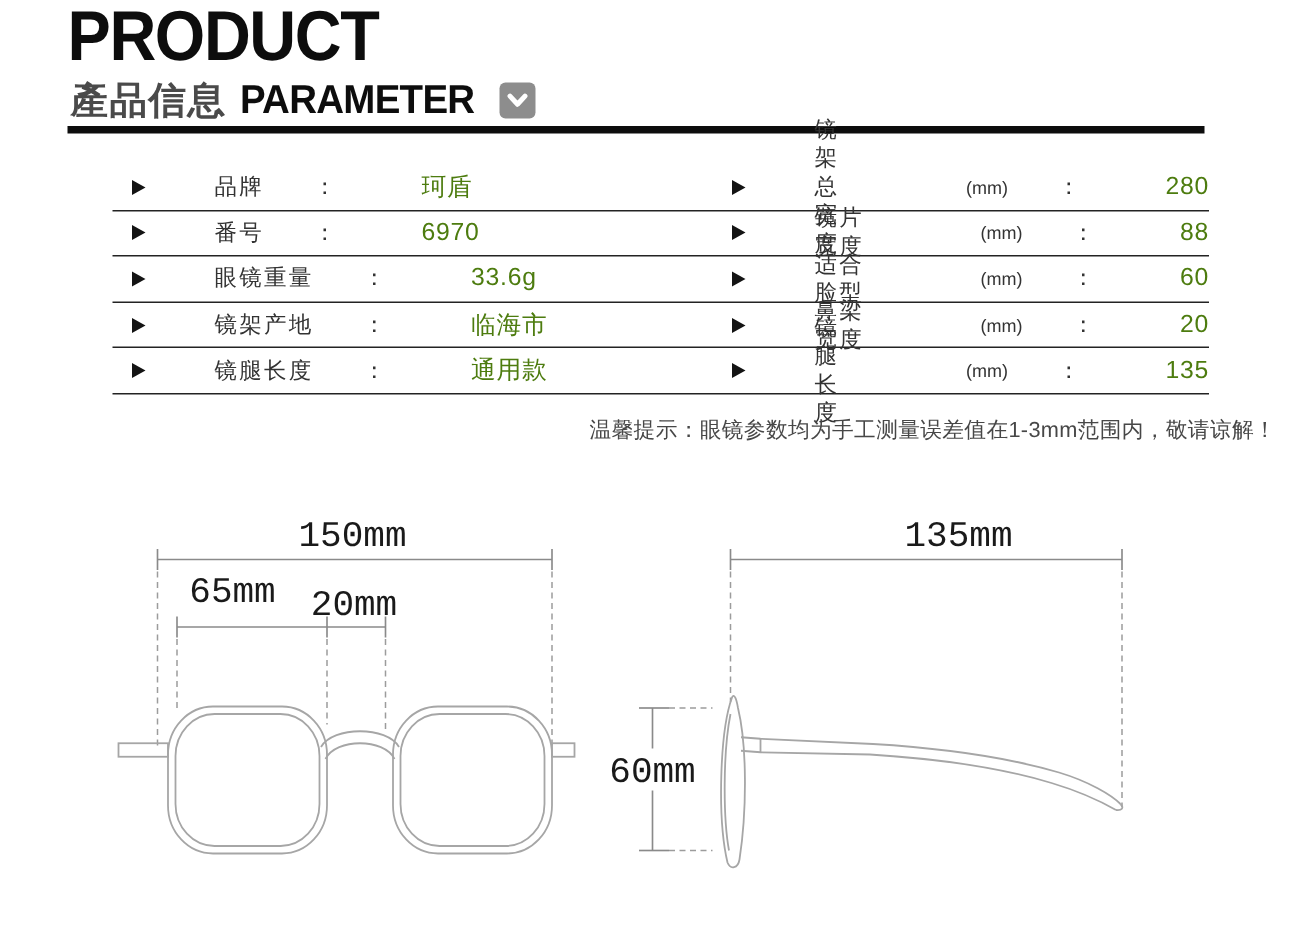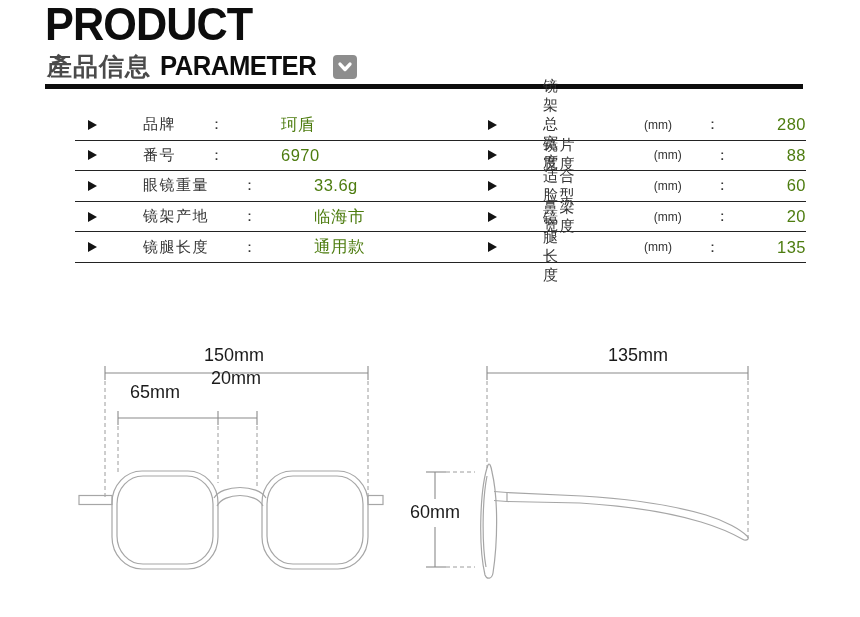--- a/index.html
+++ b/index.html
@@ -34,25 +34,25 @@
   .punit { font-size:12px; color:#333; margin-left:1px;padding-left:36px; }
   .psep  { font-size:15px; color:#333; }
   .pval  { font-size:16.5px; color:#4d7c0f; margin-left:24px; letter-spacing:0.5px; }
 
   
   .note { position:absolute; left:393px; top:277px; font-size:14.5px; color:#474747; letter-spacing:0.2px; }
 
   
   .diagram { position:absolute; left:60px; top:335px; width:760px; height:278px; }
   .diagram svg { position:absolute; left:0; top:0; }
-  .dim-label { position:absolute; font-family:Liberation Sans, sans-serif;
-               font-size:18px; color:#1a1a1a; text-align:center; }
+  .dim-label { position:absolute; font-family:Liberation Mono, monospace;
+               font-size:24px; color:#1a1a1a; text-align:center; }
   .lab-total  { left:139px; top:10px;  width:70px; }
   .lab-lens-w { left:65px;  top:47px;  width:60px; }
-  .lab-bridge { left:146px; top:33px;  width:60px; }
+  .lab-bridge { left:146px; top:56px;  width:60px; }
   .lab-temple { left:522px; top:10px;  width:70px;margin-left:21px; }
   .lab-lens-h { left:335px; top:167px; width:80px; }
 </style>
 </head>
 <body>
 
 <div class="page">
 
   <div class="hdr">
     <span class="hdr-title">PRODUCT</span>
@@ -145,20 +145,21 @@
         <span class="tri"></span>
         <span class="pname">镜腿长度</span>
           <span class="punit">(mm)</span>
           <span class="psep">：</span>
         <span class="pval">135</span>
       </div>
     </div>
 
   </div>
 
+  <div class="note">温馨提示：眼镜参数均为手工测量误差值在1-3mm范围内，敬请谅解！</div>
 
   <div class="diagram">
 
     <svg width="760" height="278" viewBox="0 0 760 278">
       <g stroke="#8a8a8a" stroke-width="1.1" fill="none">
 
         <line x1="45" y1="38" x2="308" y2="38"></line>
         <line x1="45" y1="31" x2="45" y2="45"></line>
         <line x1="308" y1="31" x2="308" y2="45"></line>
 

